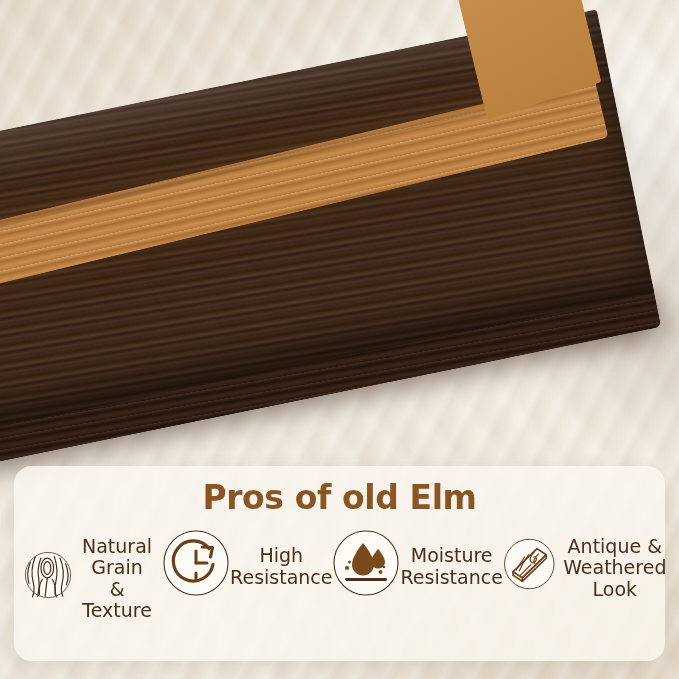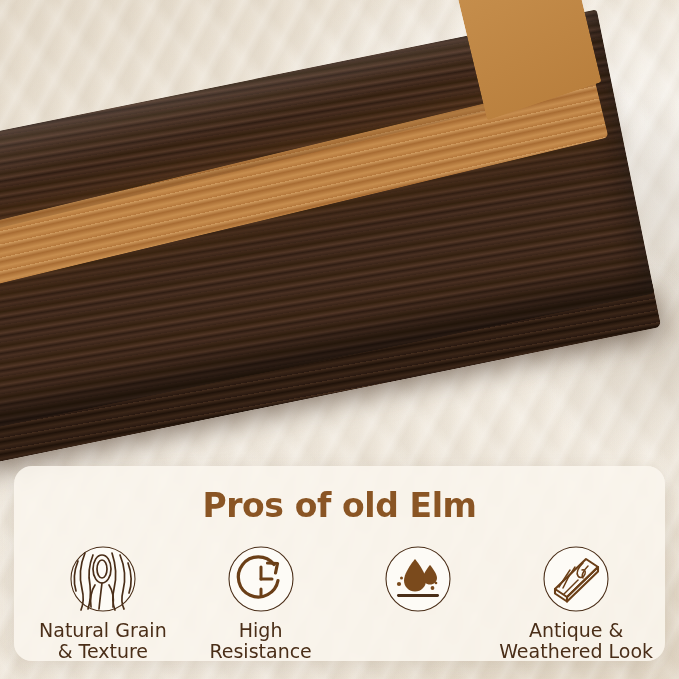--- a/index.html
+++ b/index.html
@@ -160,39 +160,39 @@
     top: 466px;
     width: 651px;
     height: 195px;
     border-radius: 18px;
     background: rgba(250,246,238,0.86);
     box-shadow: 0 4px 18px rgba(90,70,50,0.12);
     backdrop-filter: blur(1px);
     overflow: hidden;
   }
   .card-title {
-    margin: 8px;
+    margin: 0;
     padding-top: 12px;
     text-align: center;
     font-size: 33px;
     font-weight: bold;
     letter-spacing: -0.4px;
     color: #8a5524;
     font-family: "DejaVu Sans", sans-serif;
   }
   .pros-row {
     display: flex;
     justify-content: space-between;
     align-items: flex-start;
     padding: 12px 10px 0 10px;
   }
   .pro-item {
     flex: 1 1 0;
     display: flex;
-    flex-direction: column;
+    flex-direction: row;
     align-items: center;
   }
   .pro-icon {
     width: 68px;
     height: 68px;
     display: block;
   }
   .pro-label {
     margin-top: 7px;
     text-align: center;
@@ -272,20 +272,22 @@
           <path d="M31 14 C 31 14 42 27 42 35.5 C 42 41.8 37.1 46.5 31 46.5 C 24.9 46.5 20 41.8 20 35.5 C 20 27 31 14 31 14 Z" fill="#7a4a1c"></path>
           <path d="M46 20 C 46 20 53 28 53 33 C 53 36.8 49.9 39.5 46 39.5 C 42.1 39.5 39 36.8 39 33 C 39 28 46 20 46 20 Z" fill="#7a4a1c"></path>
           <g fill="#7a4a1c">
             <circle cx="15" cy="39" r="2.1"></circle>
             <circle cx="17.5" cy="33" r="1.5"></circle>
             <circle cx="48.5" cy="43" r="1.9"></circle>
             <circle cx="52" cy="38" r="1.3"></circle>
           </g>
           <rect x="13" y="49" width="42" height="2.9" rx="1.4" fill="#4a2e18"></rect>
         </svg>
+        <div class="pro-label">Moisture
+Resistance</div>
       </div>
 
       <div class="pro-item">
         <svg class="pro-icon" viewBox="0 0 68 68">
           <circle cx="34" cy="34" r="32" fill="#fdfbf6" stroke="#4a2e18" stroke-width="1.1"></circle>
           <g stroke="#6b3f17" stroke-width="2.1" fill="none" stroke-linejoin="round" stroke-linecap="round">
             <path d="M44 14 L 56 22 L 25 52 L 13 44 Z"></path>
             <path d="M13 44 L 13 48.5 L 25 56.5 L 25 52"></path>
             <path d="M25 52 L 56 22 L 56 26.5 L 25 56.5"></path>
           </g>

